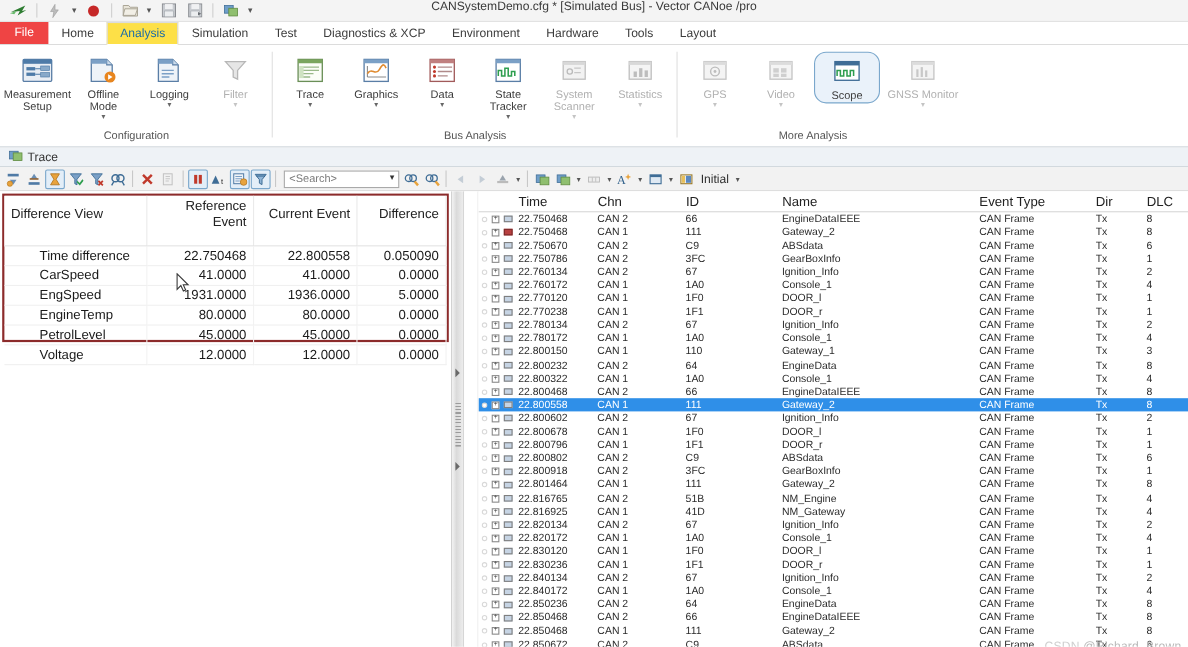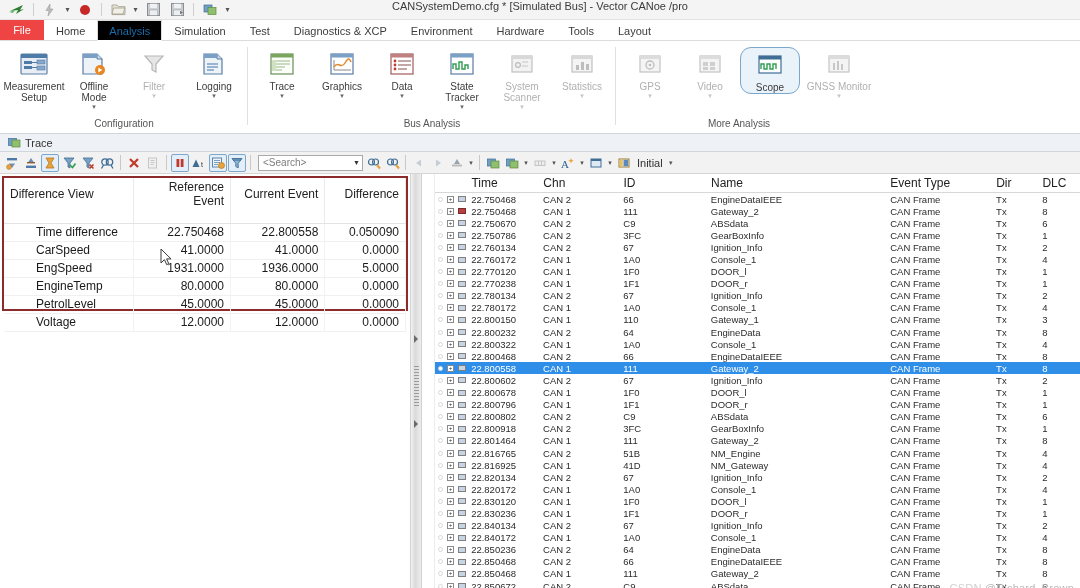--- a/index.html
+++ b/index.html
@@ -39,21 +39,21 @@
   .tab-file {
     background: #ef4444; color: #fff; width: 44px;
     display: flex; align-items: center; justify-content: center;
     font-size: 11px;
   }
   .tab {
     padding: 0 11px; display: flex; align-items: center; color: #3c3c3c;
     border: 1px solid transparent; border-bottom: none;
   }
   .tab.active {
-    color: #1b6ca8; background: #000000;
+    color: #1b6ca8; background: #fde047;
     border-color: #dcdcdc; border-bottom: 1px solid #ffffff;
     margin-bottom: -1px;
   }
 
   
   .ribbon {
     height: 93px; background: #ffffff; border-bottom: 1px solid #cfd6dc;
     display: flex; position: relative;
   }
   .rgroup { display: flex; flex-direction: column; position: relative; padding: 0 4px; }
@@ -297,39 +297,39 @@
                 <path d="M18 3 v5 h5" fill="#cbdcec" stroke="#5a7ea6" stroke-width="1"></path>
                 <path d="M4 3 h14 v4 H4 Z" fill="#7ba0c6"></path>
                 <circle cx="21" cy="19" r="5" fill="#e8861f"></circle>
                 <path d="M19.3 16.4 l4 2.6 -4 2.6 Z" fill="#fff"></path>
               </svg>
           </span>
           <span class="rlabel">Offline
 Mode</span>
           <span class="rcaret">▾</span>
         </div>
-        <div class="ritem dim">
-          <span class="glyph">
-            <svg width="30" height="26" viewBox="0 0 30 26">
-                <path d="M6 5 H24 L17 13 V21 L13 19 V13 Z" fill="#e6e6e6" stroke="#b7b7b7" stroke-width="1.2"></path>
-              </svg>
-          </span>
-          <span class="rlabel">Filter</span>
-          <span class="rcaret">▾</span>
-        </div>
         <div class="ritem">
           <span class="glyph">
             <svg width="30" height="26" viewBox="0 0 30 26">
                 <path d="M5 3 h13 l5 5 v15 H5 Z" fill="#eef3f8" stroke="#5a7ea6" stroke-width="1.2"></path>
                 <path d="M18 3 v5 h5" fill="#cbdcec" stroke="#5a7ea6" stroke-width="1"></path>
                 <rect x="5" y="3" width="13" height="4" fill="#7ba0c6"></rect>
                 <path d="M8 13 h11 M8 16 h11 M8 19 h7" stroke="#7ba0c6" stroke-width="1.3"></path>
               </svg>
           </span>
           <span class="rlabel">Logging</span>
+          <span class="rcaret">▾</span>
+        </div>
+        <div class="ritem dim">
+          <span class="glyph">
+            <svg width="30" height="26" viewBox="0 0 30 26">
+                <path d="M6 5 H24 L17 13 V21 L13 19 V13 Z" fill="#e6e6e6" stroke="#b7b7b7" stroke-width="1.2"></path>
+              </svg>
+          </span>
+          <span class="rlabel">Filter</span>
           <span class="rcaret">▾</span>
         </div>
       </div>
       <div class="rgroup-label">Configuration</div>
     </div>
 
     <div class="rgroup">
       <div class="rgroup-items">
         <div class="ritem">
           <span class="glyph">

